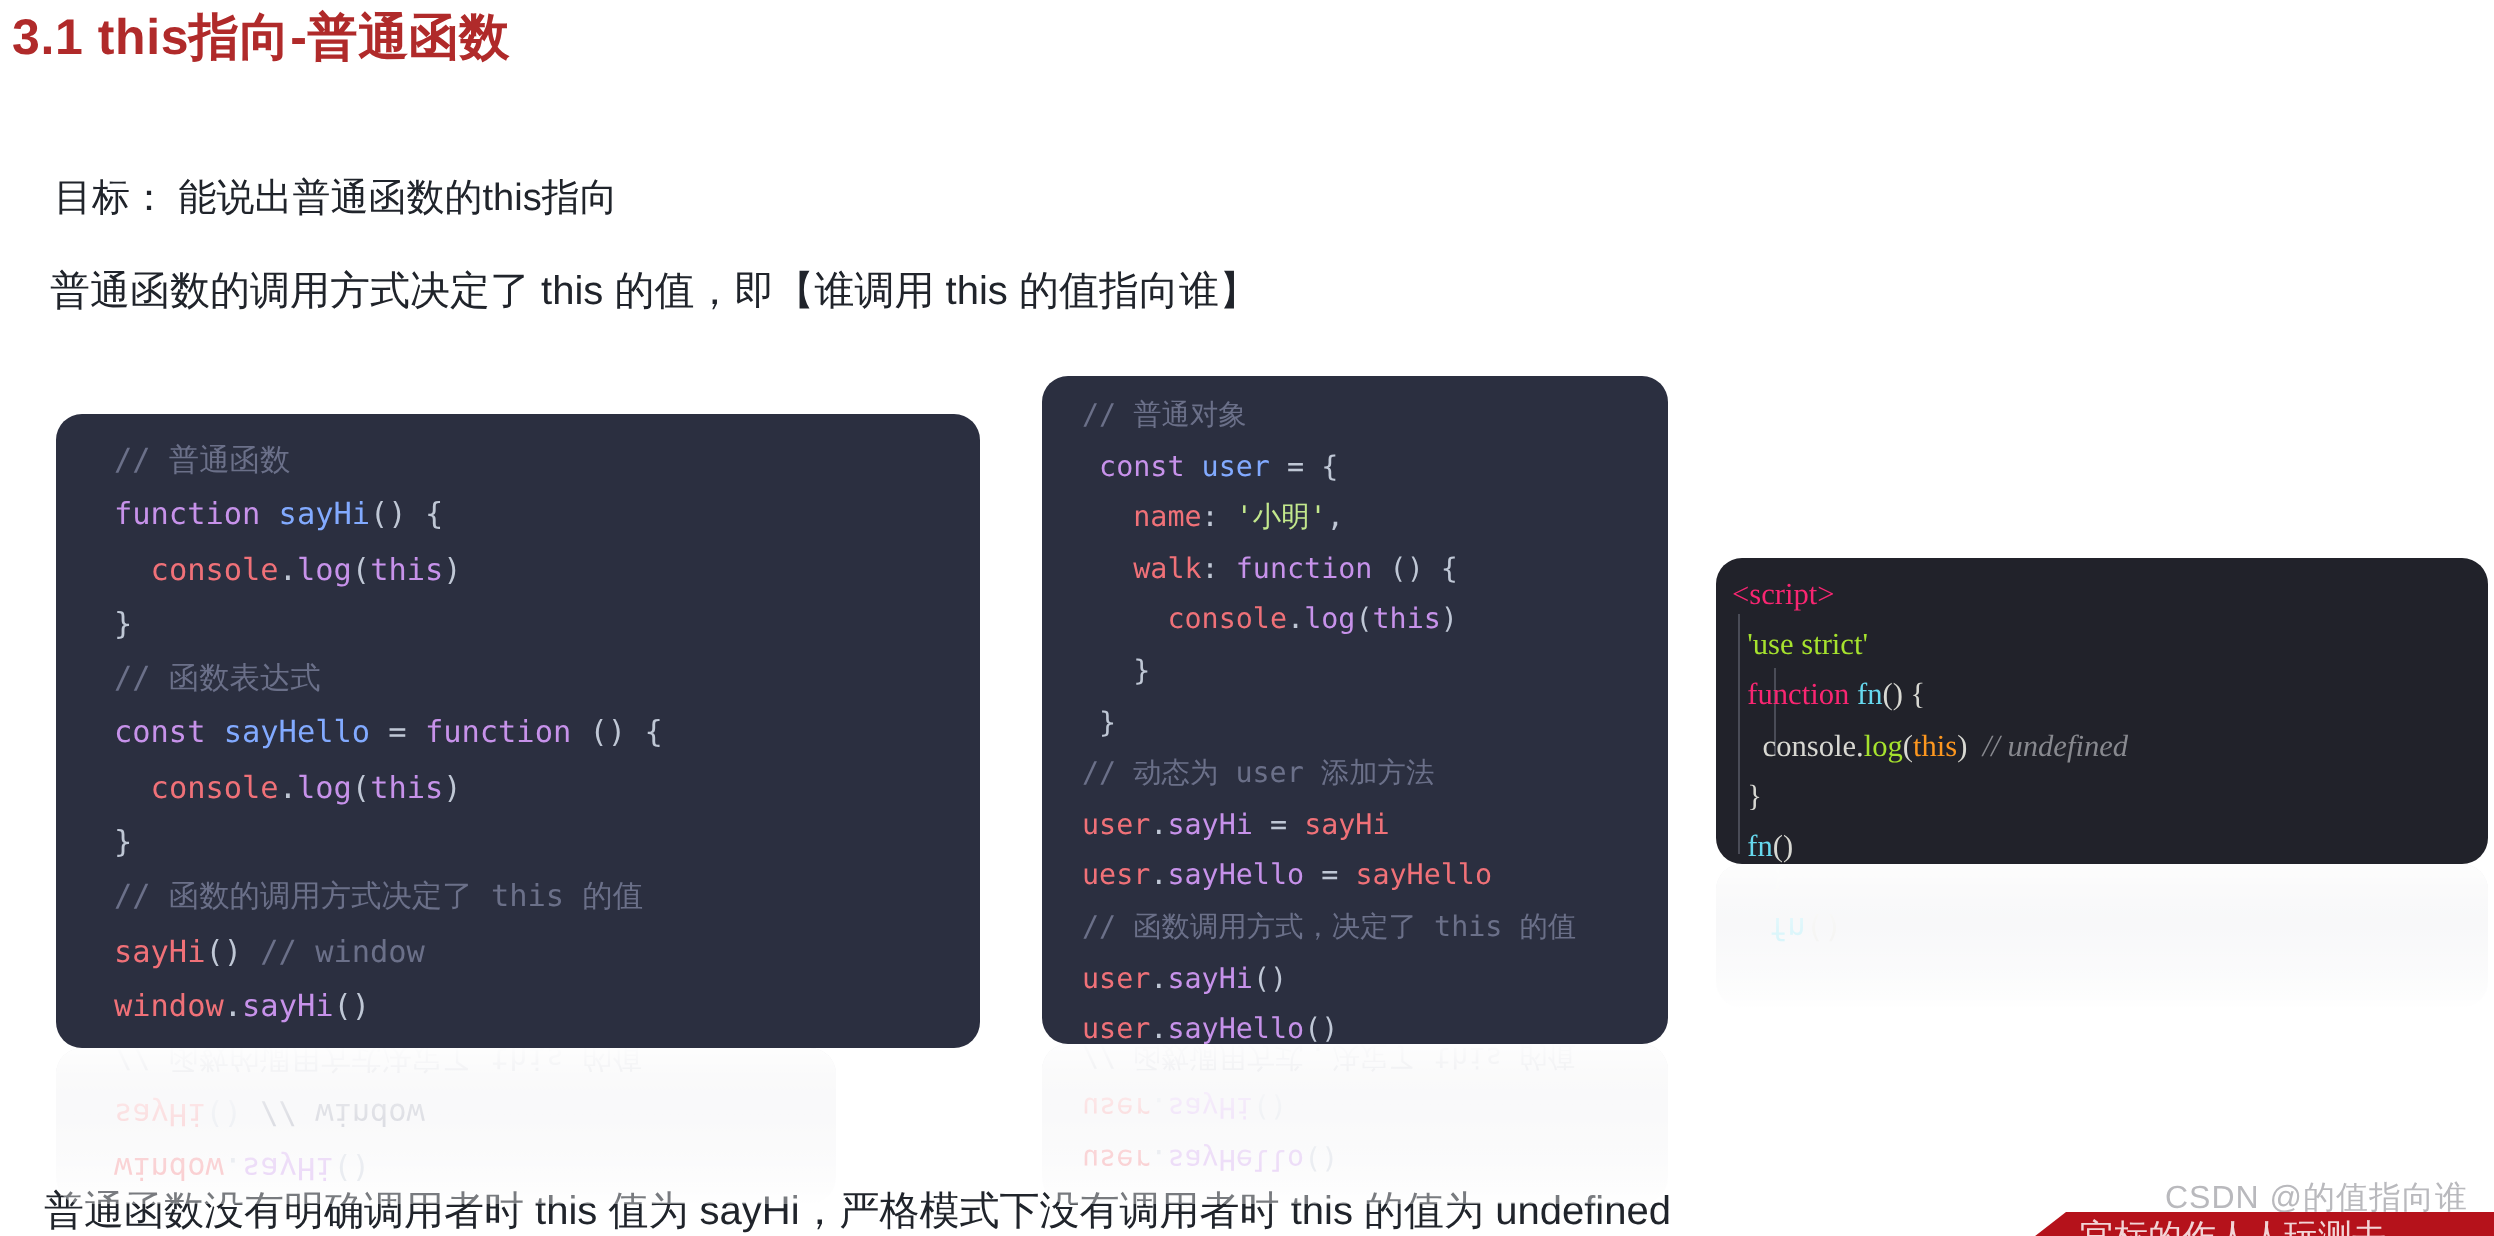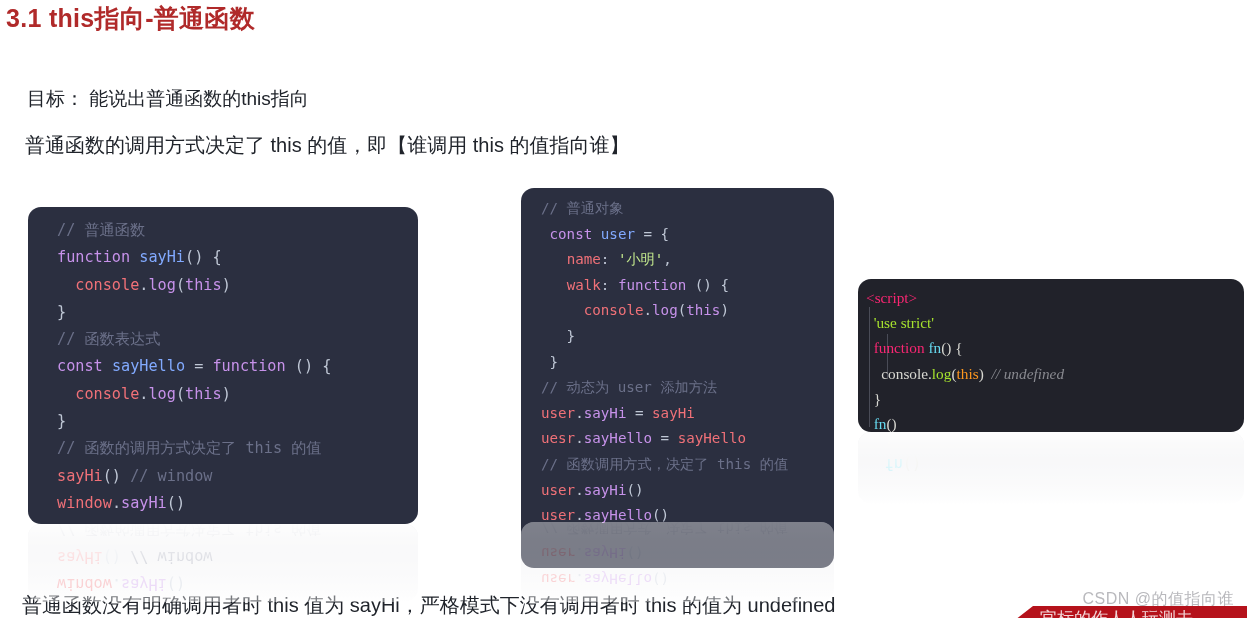--- a/index.html
+++ b/index.html
@@ -61,36 +61,36 @@
     position: absolute;
     left: 0; top: 0;
     white-space: pre;
   }
   .code-line { white-space: pre; }
 
   
   #code-block-1 {
     left: 28px;
     top: 207px;
-    width: 390px;
+    width: 462px;
     height: 317px;
     background: #2b2f40;
   }
   #code-block-1 .code-inner {
     padding: 10px 0 0 29px;
     font-size: 15.2px;
     line-height: 27.3px;
   }
 
   
   #code-block-2 {
     left: 521px;
     top: 188px;
     width: 313px;
-    height: 380px;
+    height: 334px;
     background: #2b2f40;
     padding-left: 35px;
   }
   #code-block-2 .code-inner {
     padding: 8px 0 0 20px;
     font-size: 14.2px;
     line-height: 25.6px;
   }
 
   

